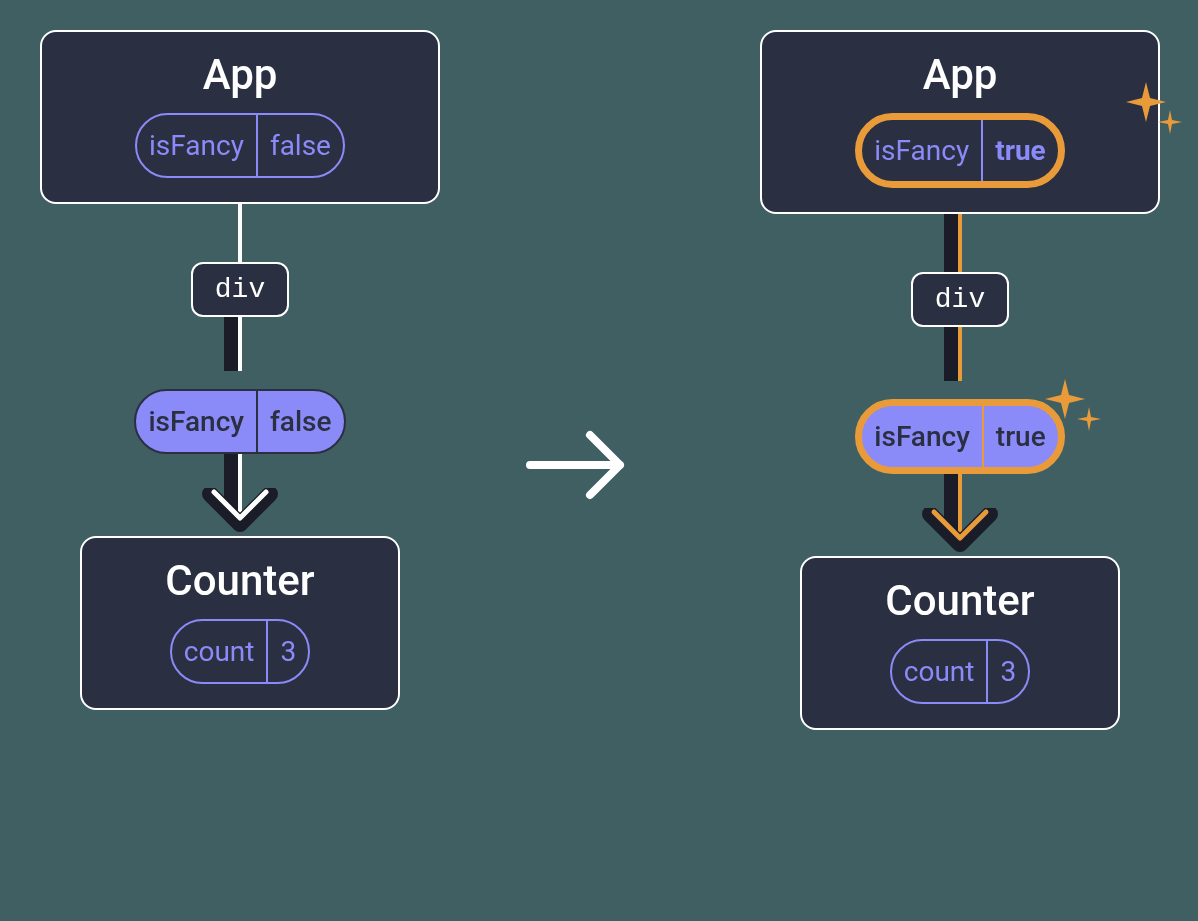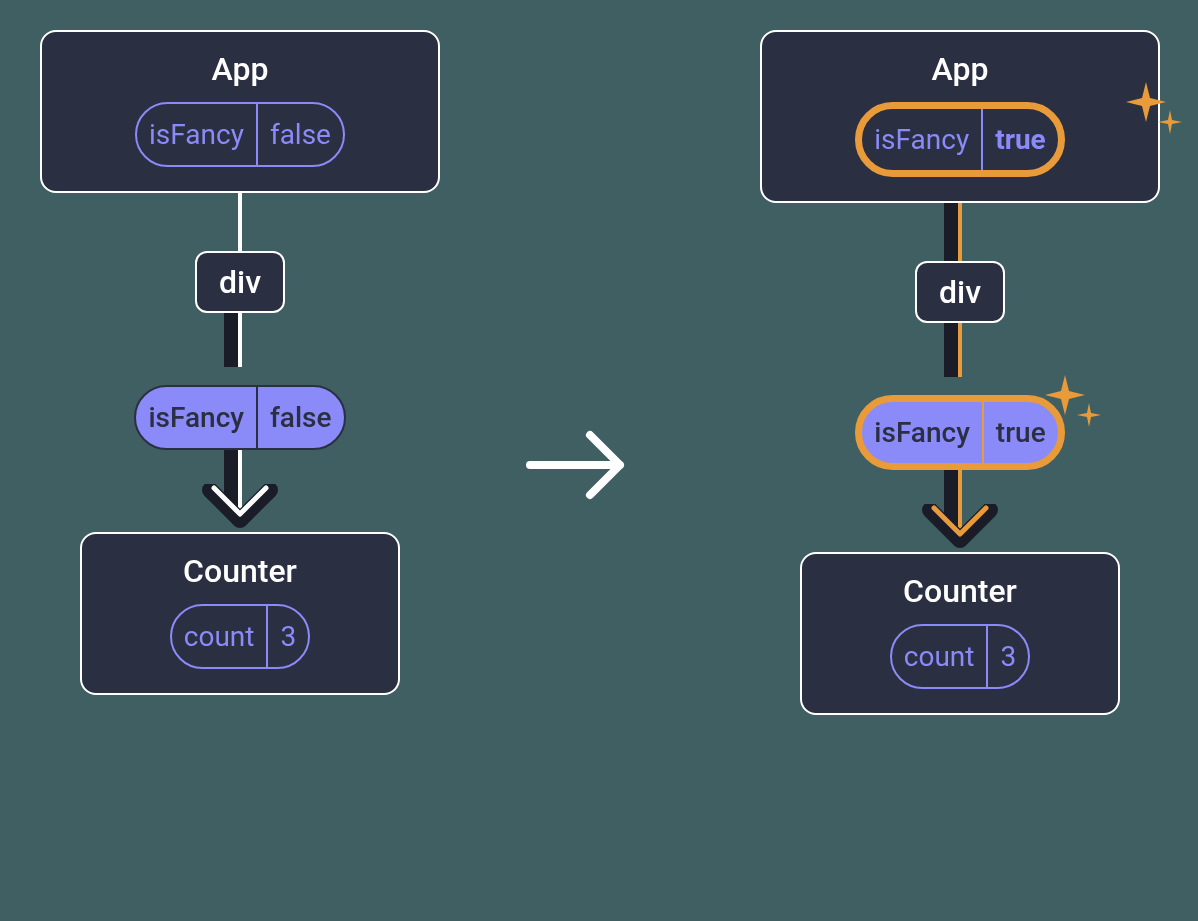--- a/index.html
+++ b/index.html
@@ -34,27 +34,28 @@
       flex-direction: column;
       align-items: center;
       position: relative;
     }
     .node-box.small {
       padding: 10px 22px;
       border-radius: 12px;
     }
     .node-title {
       color: #ffffff;
-      font-size: 32px;
+      font-size: 42px;
       font-weight: 500;
       margin-bottom: 14px;
     }
     .node-box.small .node-title {
       margin-bottom: 0;
-      font-size: 32px;
+      font-size: 28px;
+      font-family: Liberation Mono, monospace;
     }
     
     .pill {
       display: flex;
       border-radius: 999px;
       overflow: hidden;
       position: relative;
     }
     .pill-outline {
       border: 2px solid #8b8af9;

